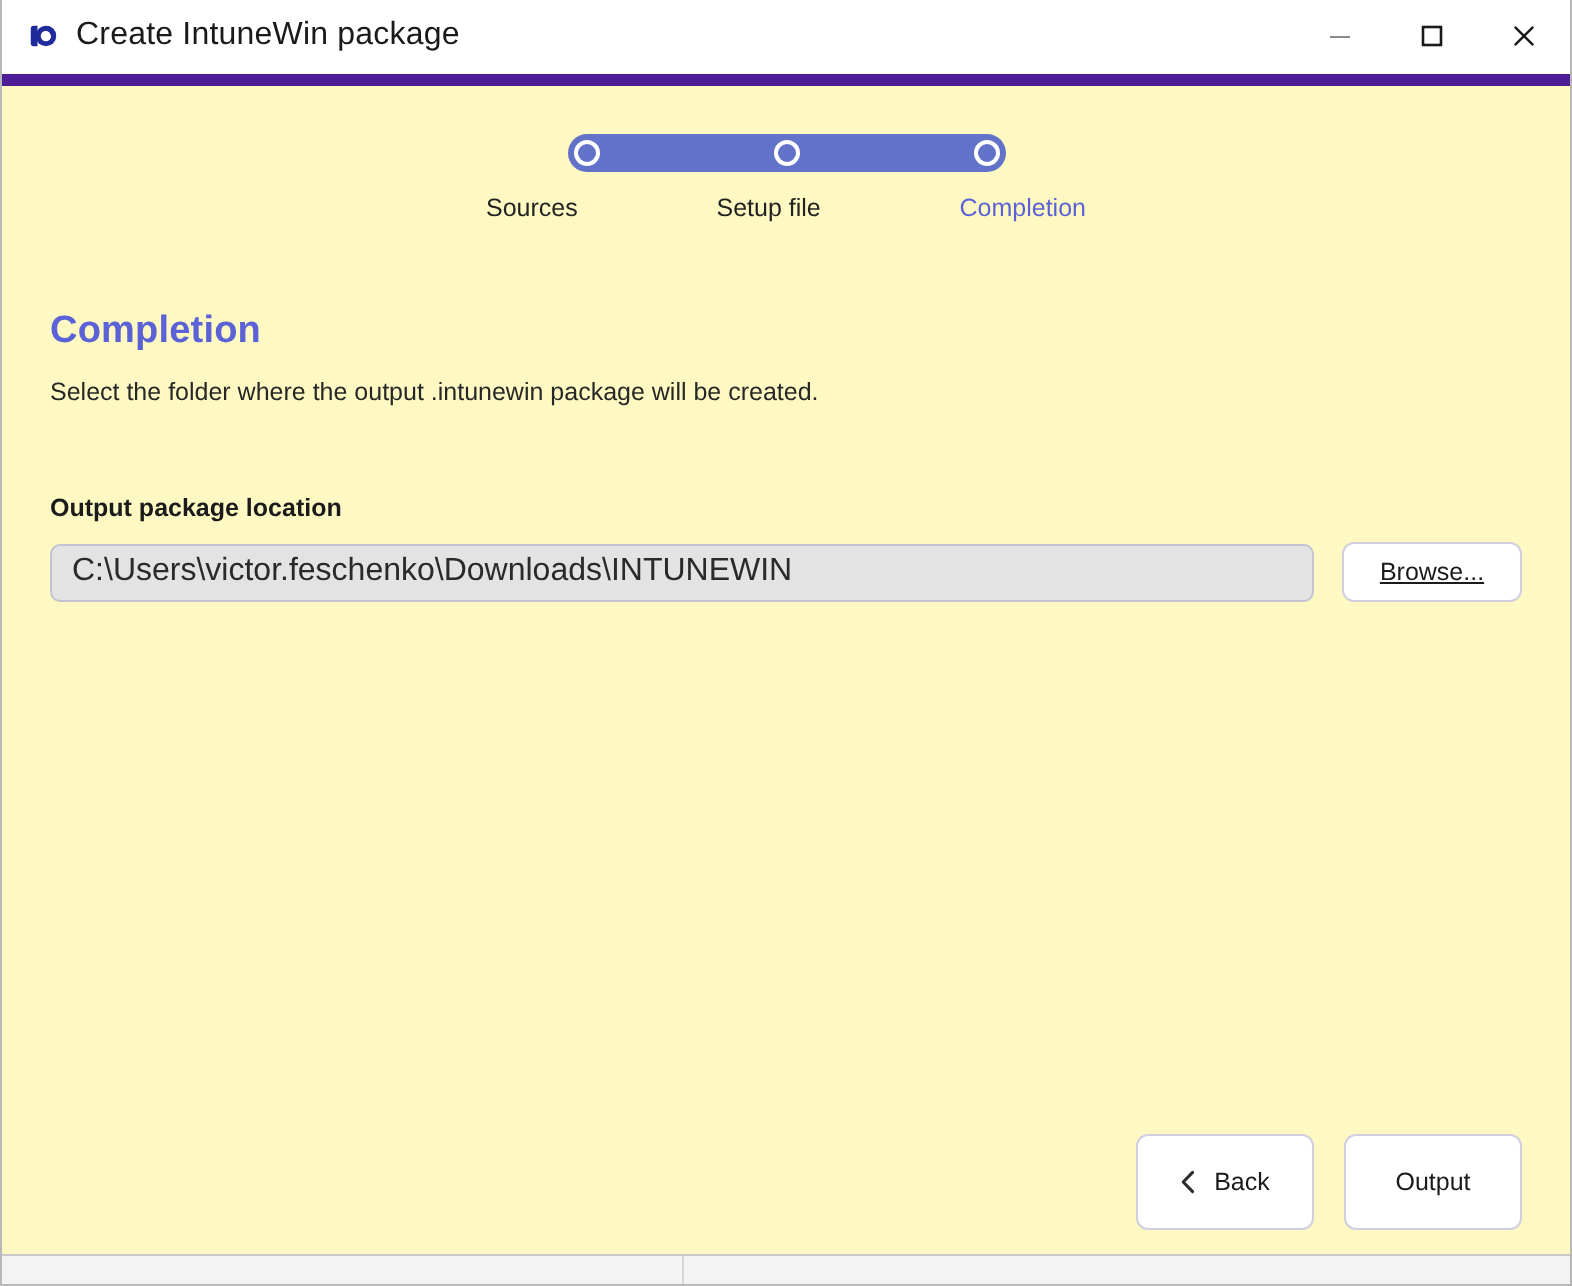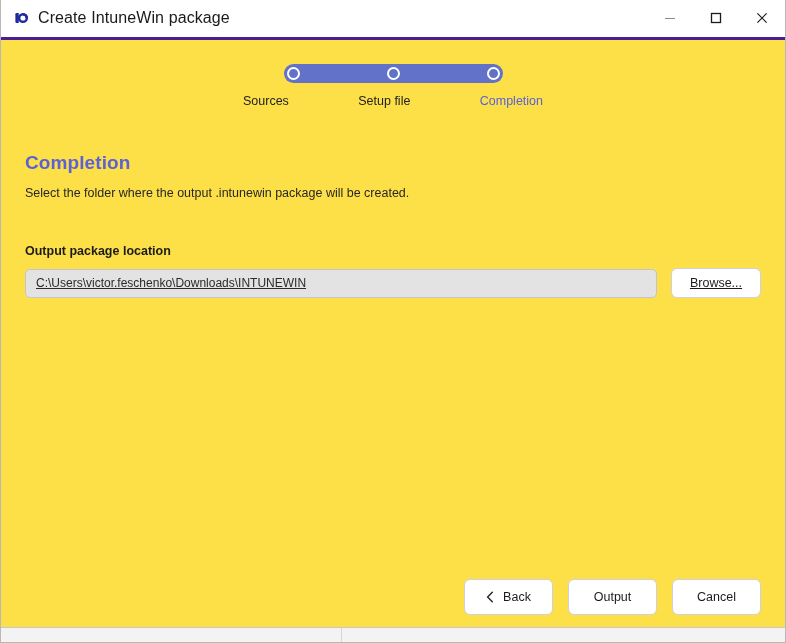--- a/index.html
+++ b/index.html
@@ -66,22 +66,22 @@
     align-items: center;
     justify-content: center;
     cursor: default;
   }
   .win-btn svg { display: block; }
 
   
   #window-body {
     flex: 1 1 auto;
     position: relative;
-    background: #fde047;
-    border-top: 3px solid #4c1d95;
+    background: #fef9c3;
+    border-top: 6px solid #4c1d95;
   }
 
   
   #stepper {
     position: absolute;
     left: 0;
     right: 0;
     top: 24px;
     display: flex;
     flex-direction: column;
@@ -155,25 +155,24 @@
     align-items: center;
   }
   #output-path-input {
     flex: 1 1 auto;
     height: 29px;
     box-sizing: border-box;
     background: #e3e3e3;
     border: 1px solid #c3c3d4;
     border-radius: 5px;
     font-family: "Liberation Sans", sans-serif;
-    font-size: 12px;
+    font-size: 16px;
     color: #2a2a2a;
     padding: 0 10px;
     outline: none;
-    text-decoration: underline;
   }
   #browse-button {
     flex: 0 0 auto;
     width: 90px;
     height: 30px;
     margin-left: 14px;
     box-sizing: border-box;
     background: #ffffff;
     border: 1px solid #cfcfe0;
     border-radius: 6px;
@@ -186,21 +185,21 @@
 
   
   #footer-buttons {
     position: absolute;
     right: 24px;
     bottom: 27px;
     display: flex;
   }
   .footer-btn {
     width: 89px;
-    height: 36px;
+    height: 48px;
     box-sizing: border-box;
     background: #ffffff;
     border: 1px solid #cfcfe0;
     border-radius: 6px;
     font-family: "Liberation Sans", sans-serif;
     font-size: 12.5px;
     color: #1b1b1b;
     margin-left: 15px;
     cursor: default;
     display: flex;
@@ -296,23 +295,20 @@
         <span class="chev">
           <svg width="8" height="12" viewBox="0 0 8 12">
             <polyline points="6.3,1.2 1.6,6 6.3,10.8" fill="none" stroke="#2b2b2b" stroke-width="1.5" stroke-linecap="round" stroke-linejoin="round"></polyline>
           </svg>
         </span>
         <span>Back</span>
       </div>
       <div class="footer-btn" id="finish-button">
         <span>Output</span>
       </div>
-      <div class="footer-btn" id="cancel-button">
-        <span>Cancel</span>
-      </div>
     </div>
 
     <div id="bottom-strip">
       <div id="bottom-strip-divider"></div>
     </div>
 
   </div>
 </div>
 
 </body></html>

